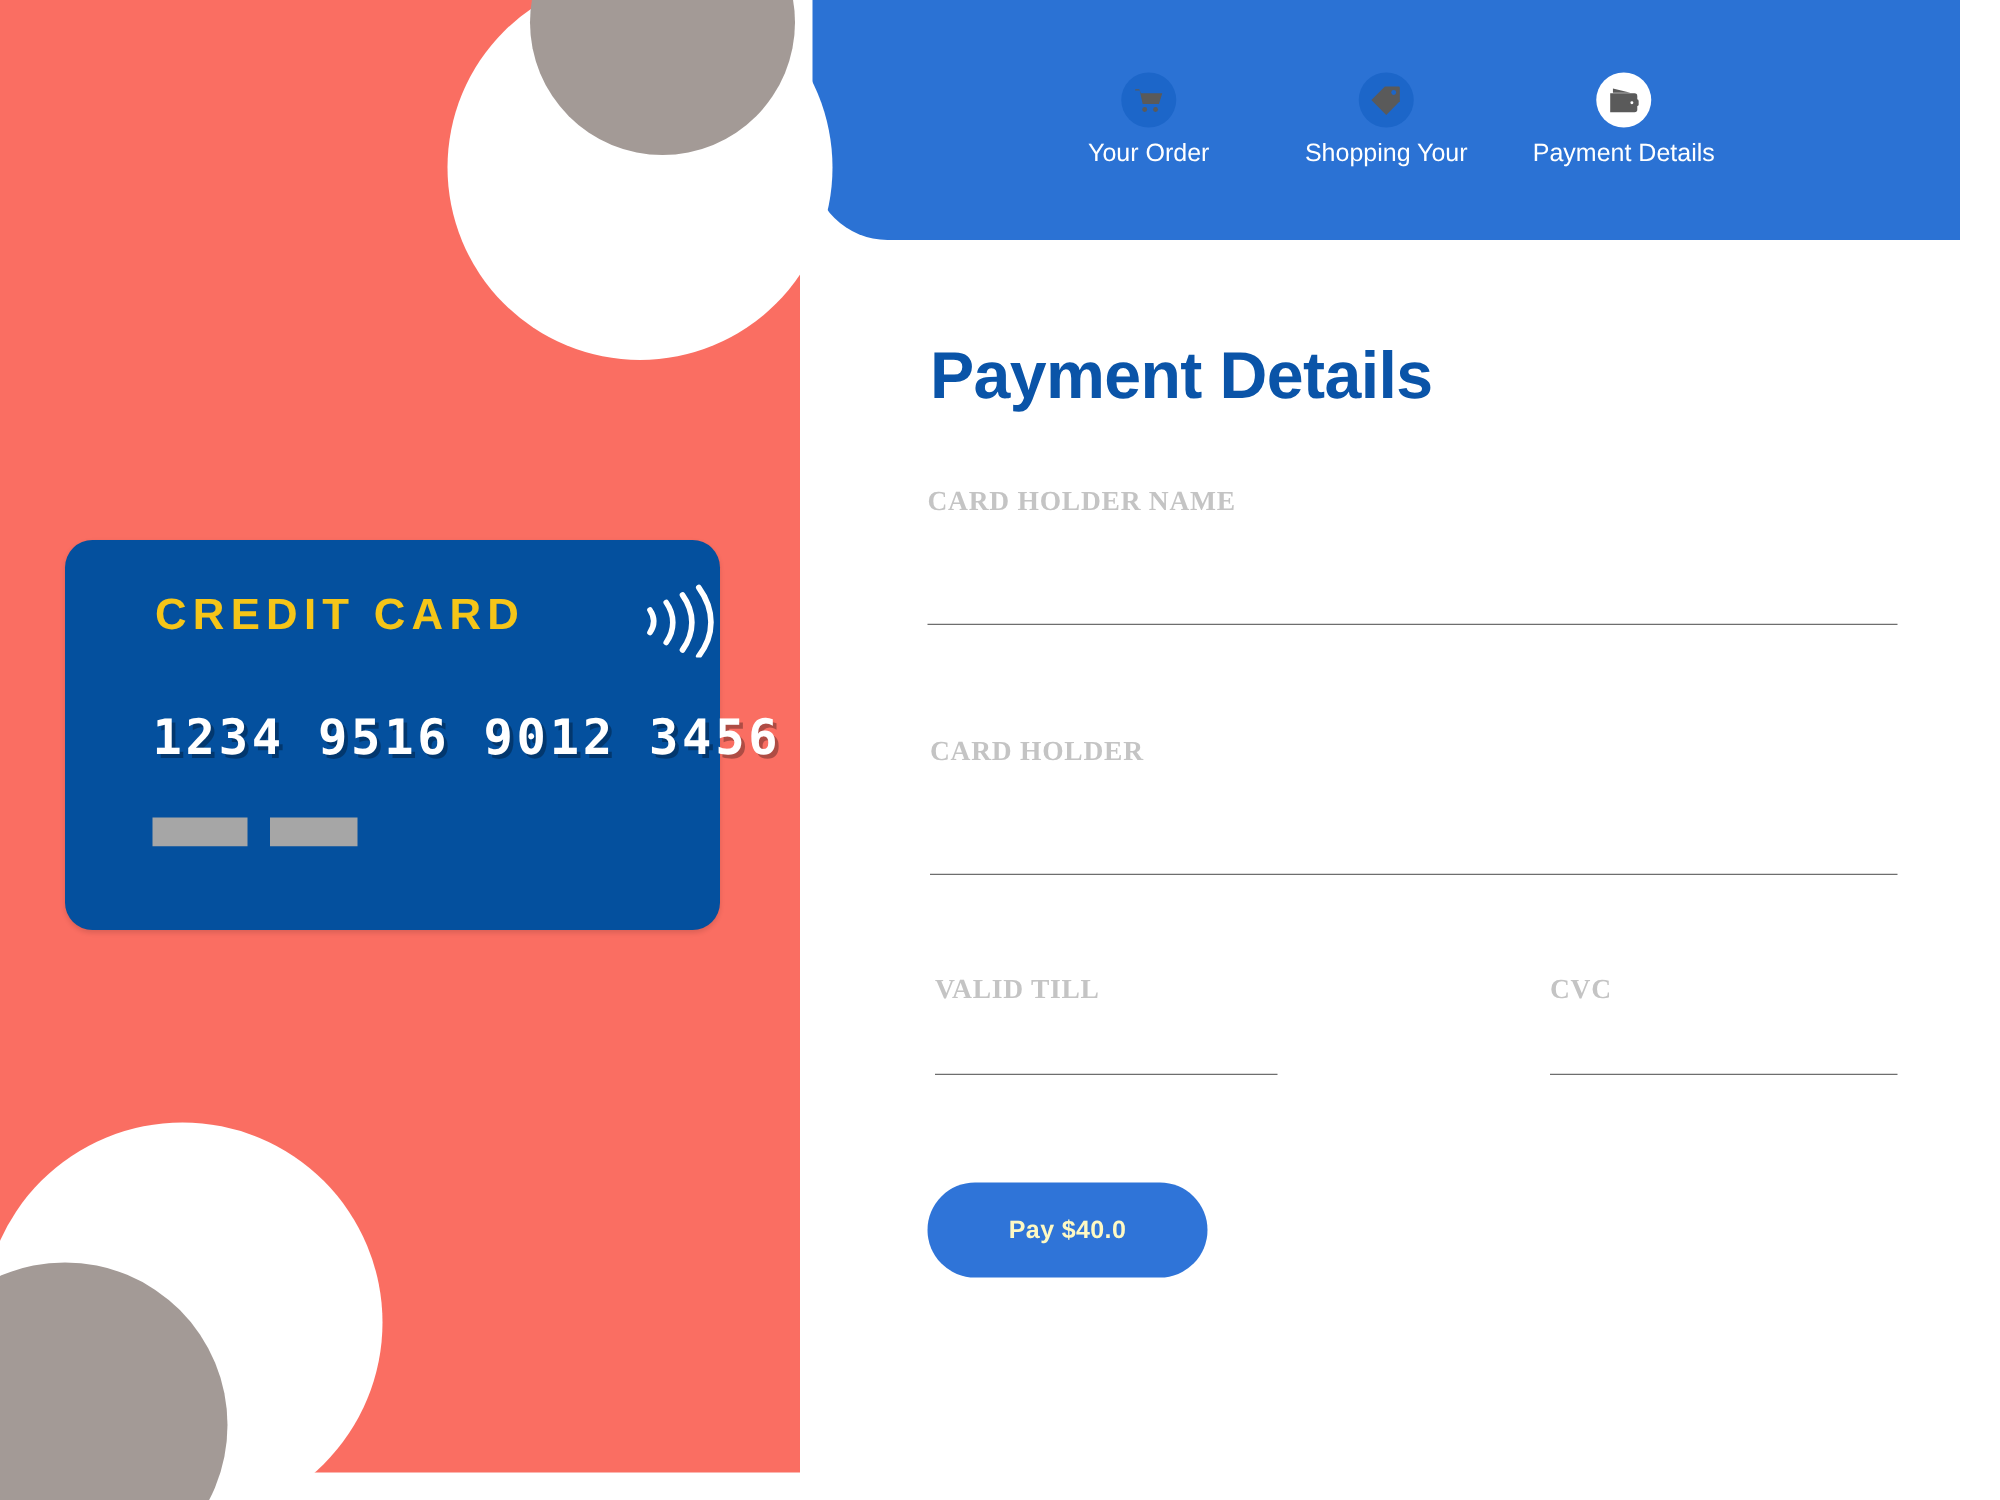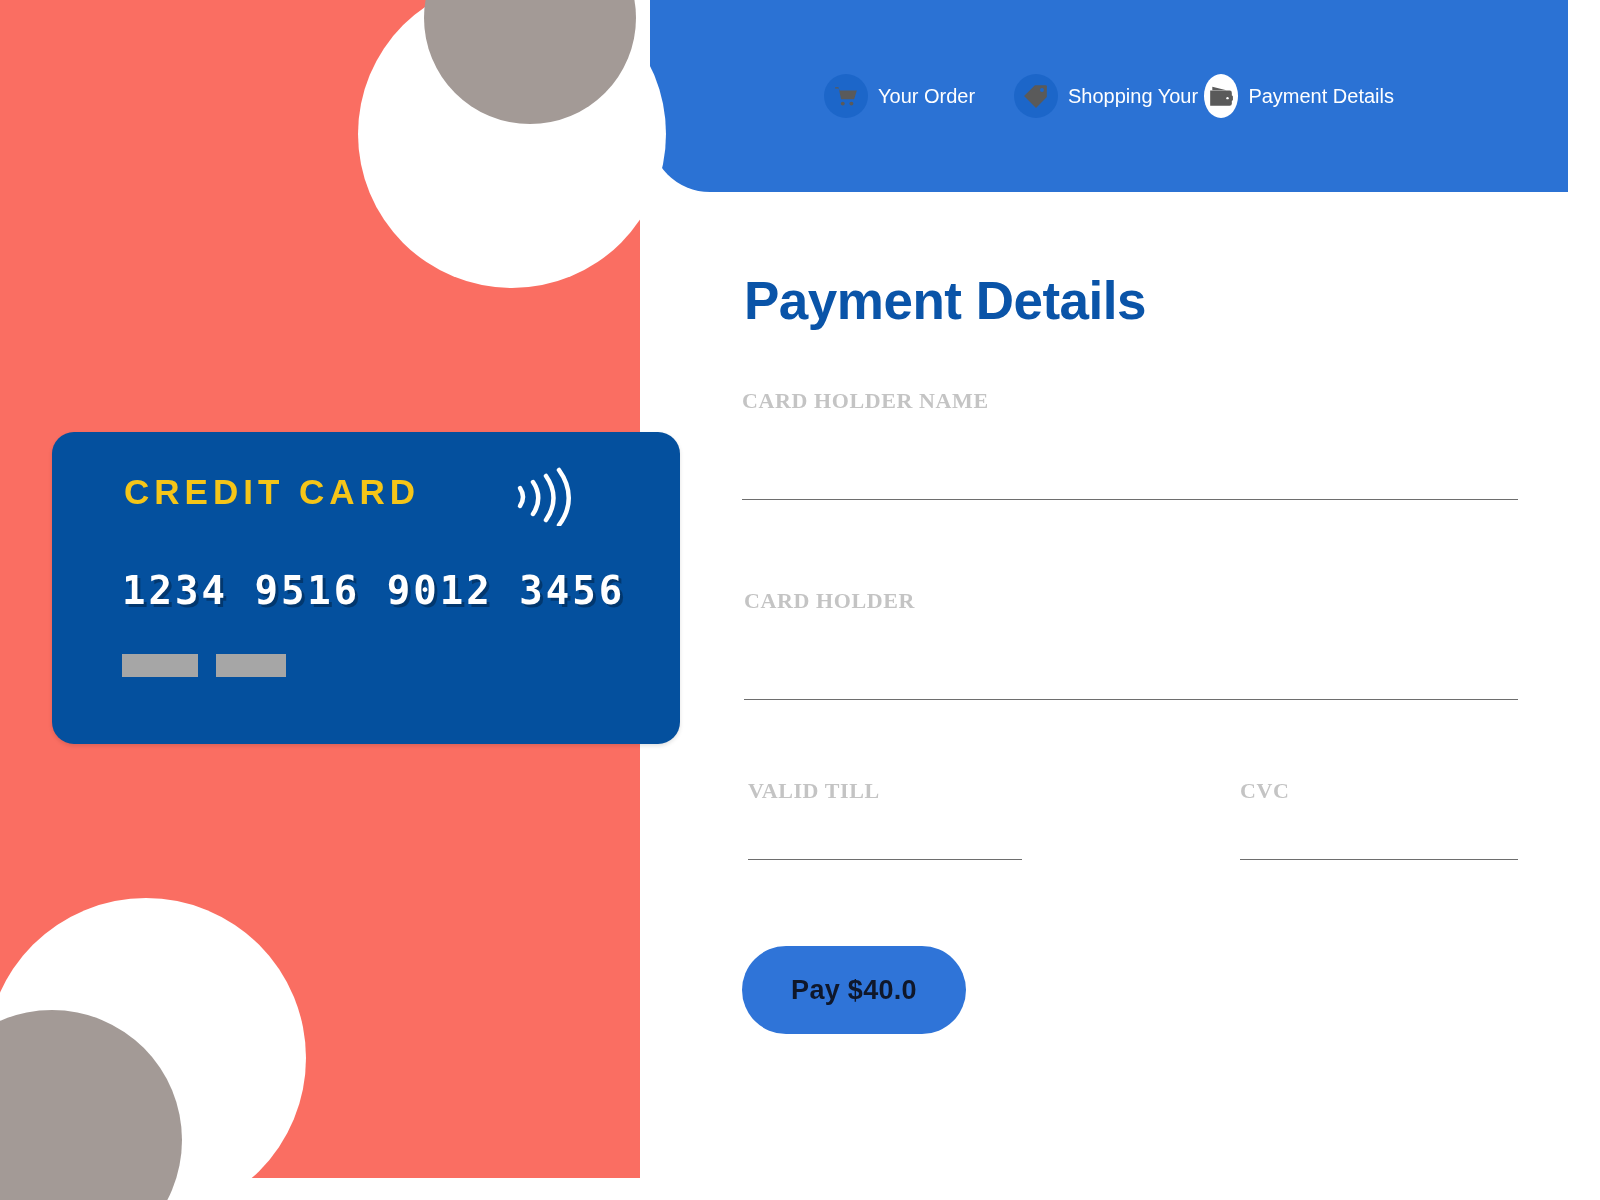--- a/index.html
+++ b/index.html
@@ -45,21 +45,21 @@
     background:#ffffff; z-index:4;
   }
   .circle-gray-bottom {
     left:-78px; top:1010px; width:260px; height:260px;
     background:#A39A96; z-index:5;
   }
 
   
   .credit-card {
     position:absolute; left:52px; top:432px;
-    width:628px; height:312px;
+    width:524px; height:312px;
     background:#04509E;
     border-radius:22px;
     z-index:6;
     box-shadow:0 2px 4px rgba(0,0,0,0.12);
   }
   .card-brand {
     position:absolute; left:72px; top:40px;
     color:#F5C518;
     font-size:35px;
     font-weight:bold;
@@ -86,21 +86,21 @@
   
   .stepper {
     position:absolute; left:650px; top:0;
     width:918px; height:192px;
     display:flex; align-items:center; justify-content:center;
     gap:0px;
     z-index:6;
   }
   .step {
     width:190px;
-    display:flex; flex-direction:row; align-items:center; gap:10px;
+    display:flex; flex-direction:column; align-items:center; gap:10px;
     cursor:pointer;
   }
   .step-icon {
     width:44px; height:44px; border-radius:50%;
     display:flex; align-items:center; justify-content:center;
     background:#1C66C9;
   }
   .step.active .step-icon { background:#ffffff; }
   .step-icon svg { display:block; }
   .step-label {
@@ -148,25 +148,25 @@
 
   .field-holder { left:92px; top:196px; width:776px; }
   .field-number { left:94px; top:396px; width:774px; }
   .field-valid  { left:98px; top:586px; width:274px; }
   .field-cvc    { left:590px; top:586px; width:278px; }
 
   .field-valid .field-input, .field-cvc .field-input { height:56px; }
 
   .pay-button {
     position:absolute; left:92px; top:754px;
-    width:224px; height:88px;
+    width:224px; height:76px;
     background:#2F74D8;
     border:none; border-radius:46px;
-    color:#0f172a;
-    font-size:27px; font-weight:bold;
+    color:#fef9c3;
+    font-size:20px; font-weight:bold;
     font-family:"Liberation Sans", sans-serif;
     cursor:pointer;
     letter-spacing:0.3px;
   }
 </style>
 </head>
 <body>
 
 <div class="screen">
 

